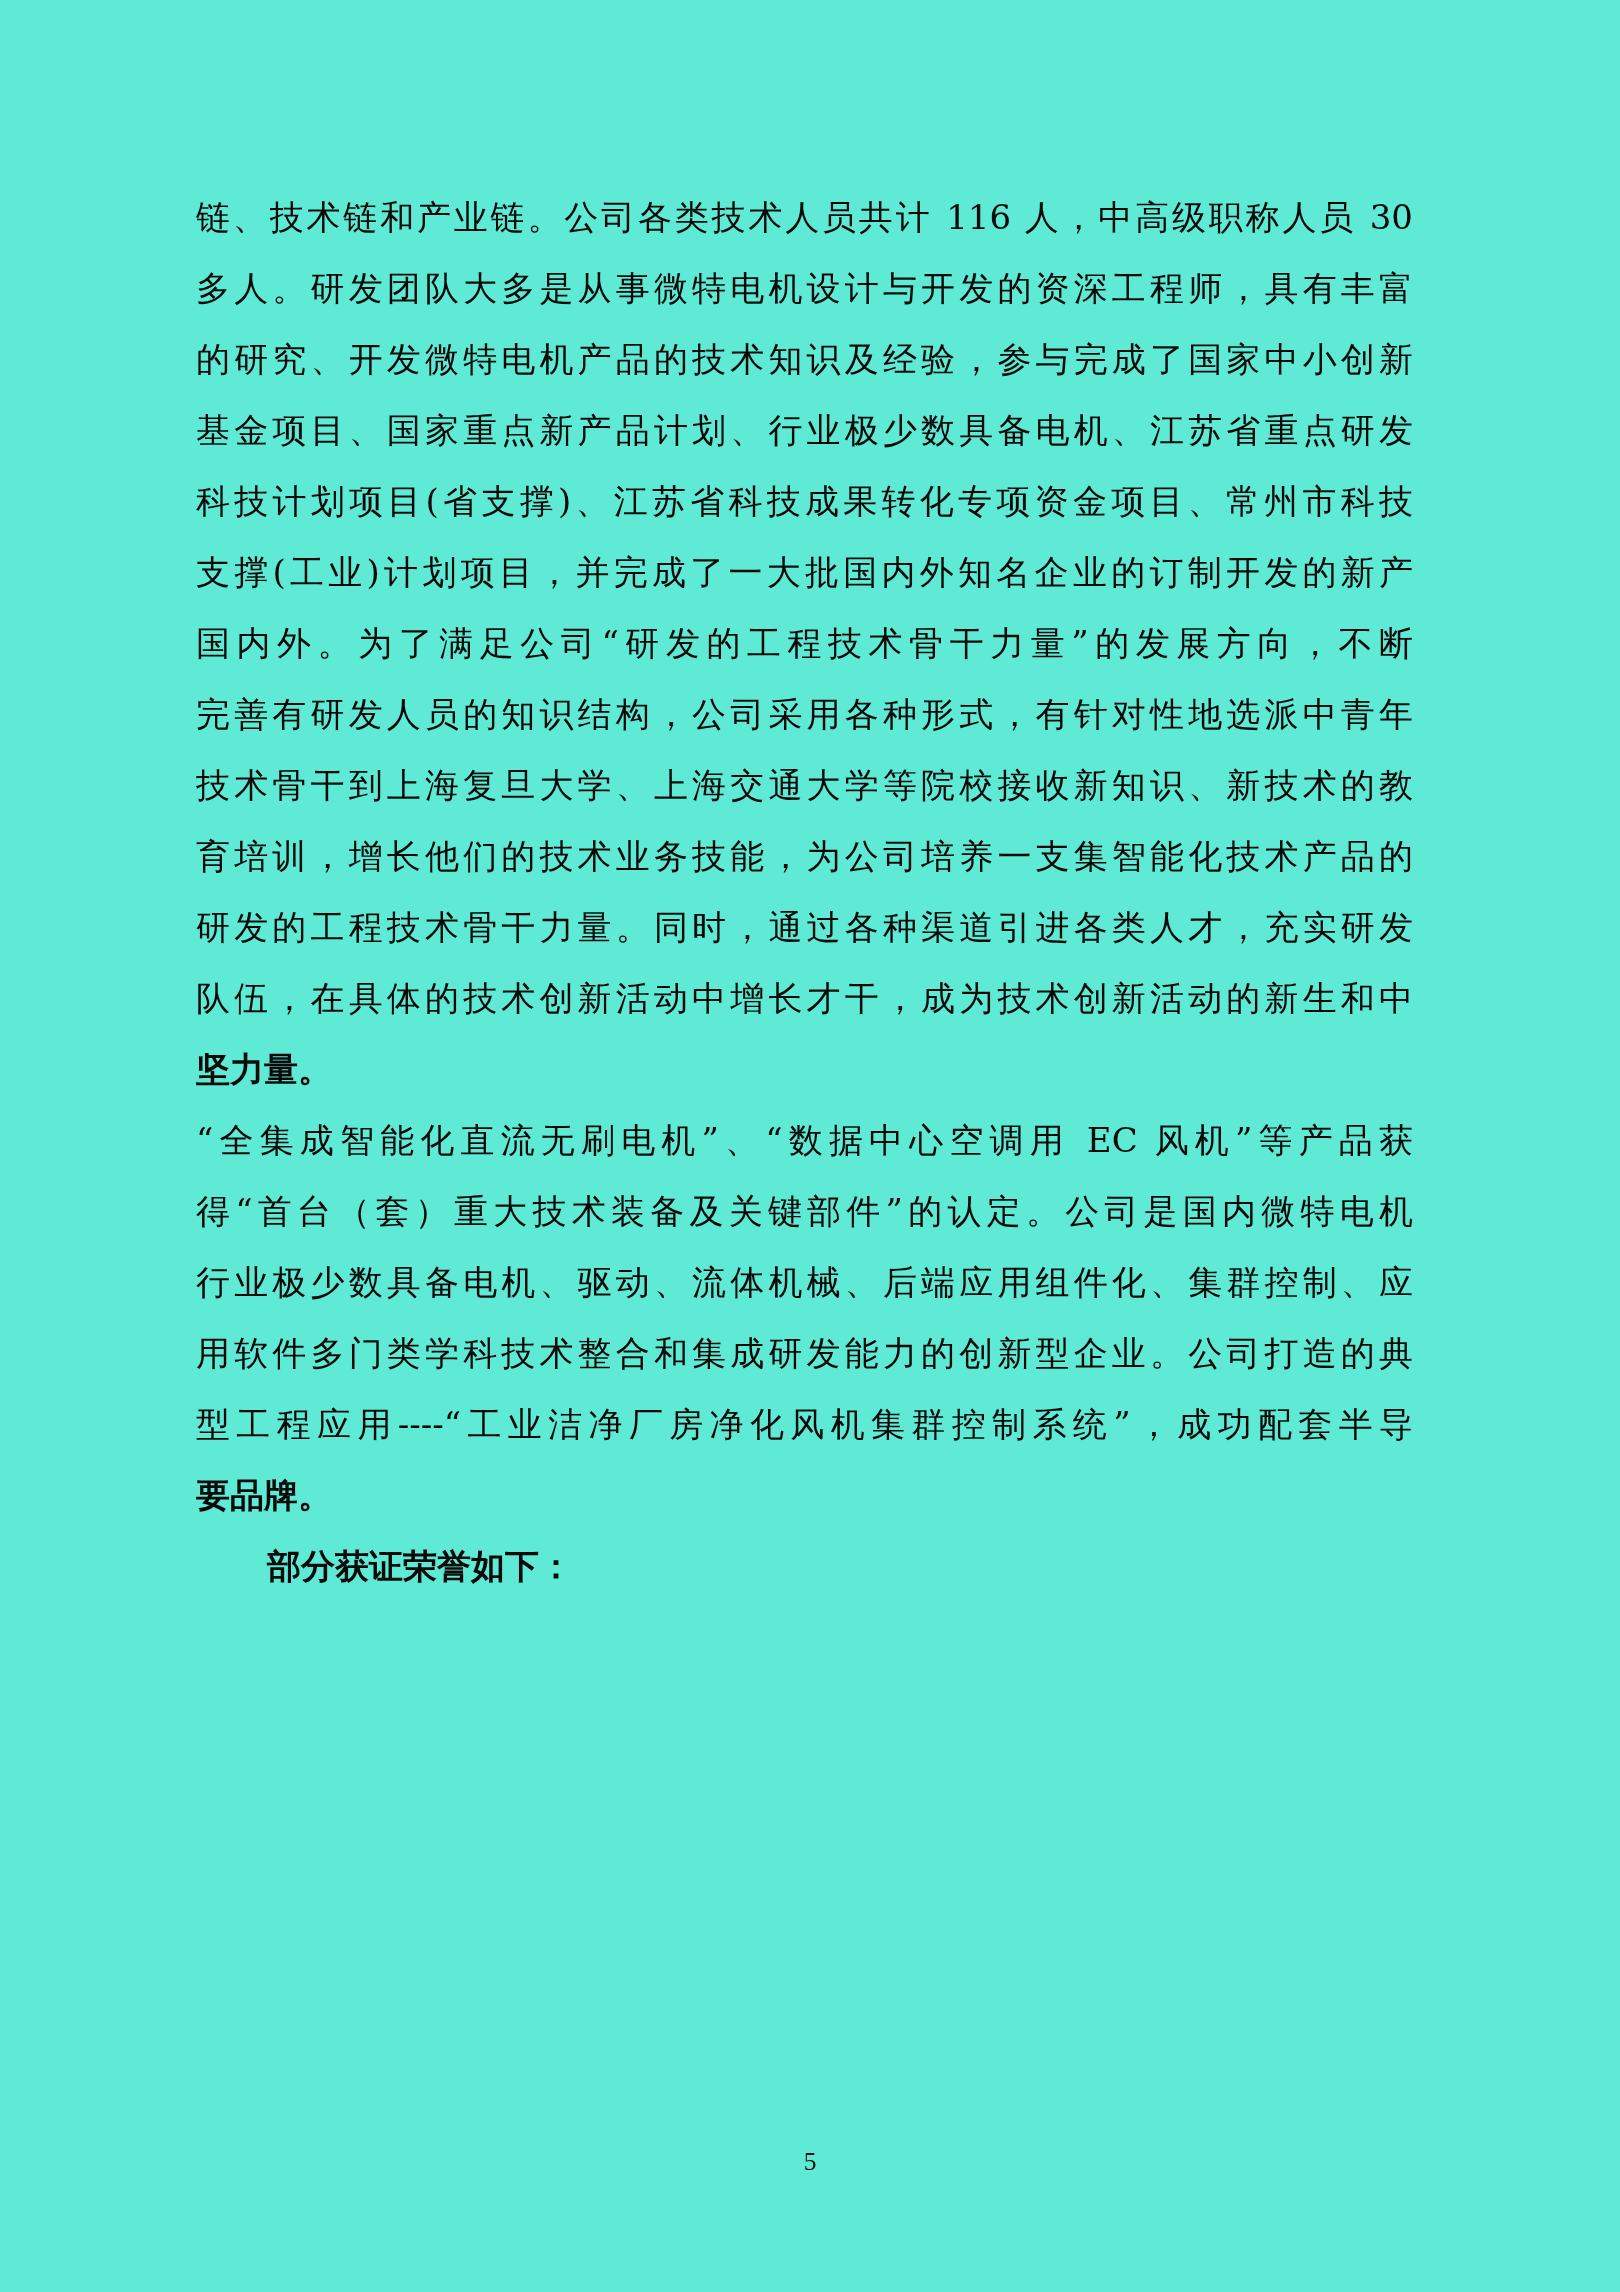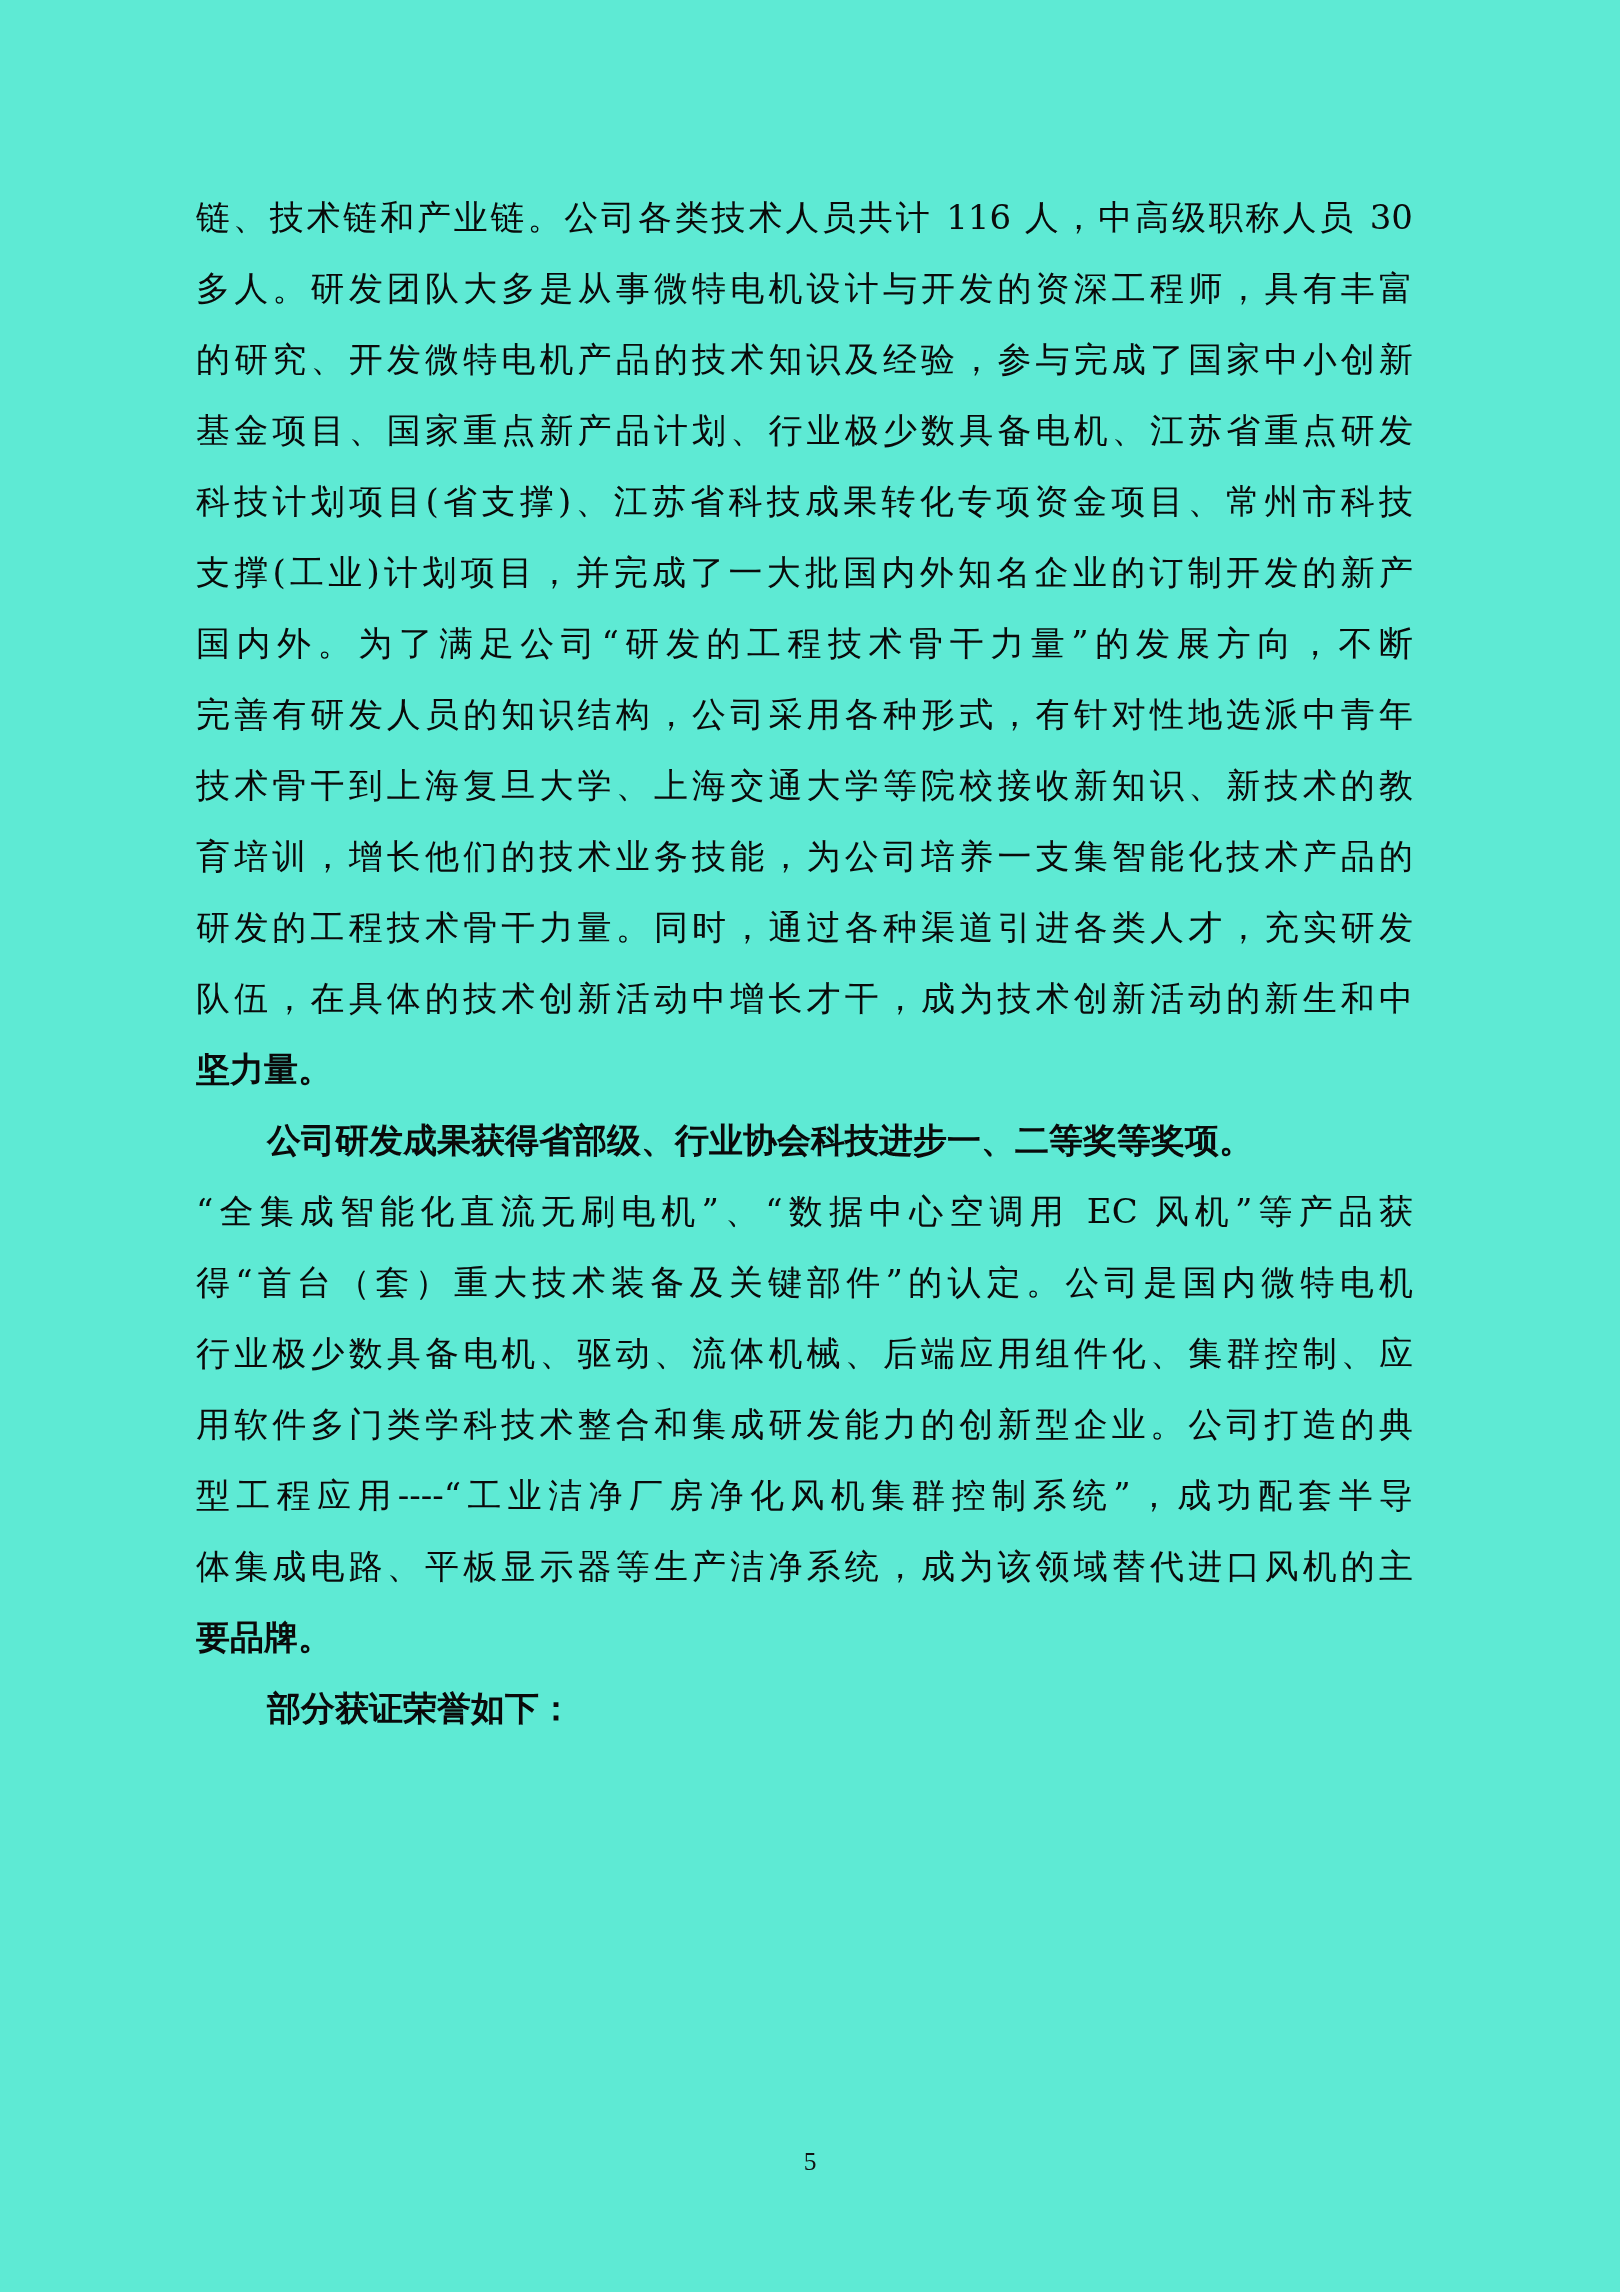--- a/index.html
+++ b/index.html
@@ -73,27 +73,25 @@
       <span class="line">国内外。为了满足公司“研发的工程技术骨干力量”的发展方向，不断</span>
       <span class="line">完善有研发人员的知识结构，公司采用各种形式，有针对性地选派中青年</span>
       <span class="line">技术骨干到上海复旦大学、上海交通大学等院校接收新知识、新技术的教</span>
       <span class="line">育培训，增长他们的技术业务技能，为公司培养一支集智能化技术产品的</span>
       <span class="line">研发的工程技术骨干力量。同时，通过各种渠道引进各类人才，充实研发</span>
       <span class="line">队伍，在具体的技术创新活动中增长才干，成为技术创新活动的新生和中</span>
       <span class="line last">坚力量。</span>
     </div>
 
     <div>
-      <span class="line indent last">公司研发成果获得省部级、行业协会科技进步一、二等奖等奖项。</span>
       <span class="line">“全集成智能化直流无刷电机”、“数据中心空调用 EC 风机”等产品获</span>
       <span class="line">得“首台（套）重大技术装备及关键部件”的认定。公司是国内微特电机</span>
       <span class="line">行业极少数具备电机、驱动、流体机械、后端应用组件化、集群控制、应</span>
       <span class="line">用软件多门类学科技术整合和集成研发能力的创新型企业。公司打造的典</span>
       <span class="line">型工程应用----“工业洁净厂房净化风机集群控制系统”，成功配套半导</span>
-      <span class="line">体集成电路、平板显示器等生产洁净系统，成为该领域替代进口风机的主</span>
       <span class="line last">要品牌。</span>
     </div>
 
     <div>
       <span class="line indent last">部分获证荣誉如下：</span>
     </div>
 
   </div>
 
   <div class="page-number">5</div>

